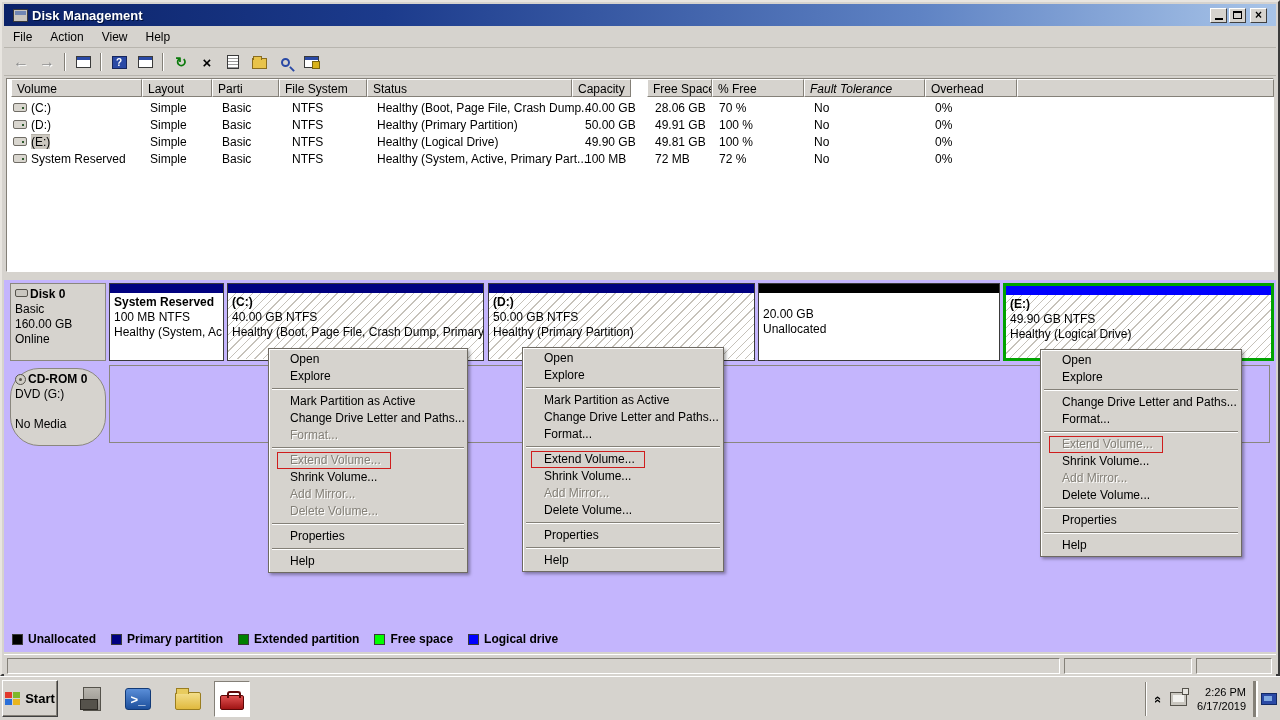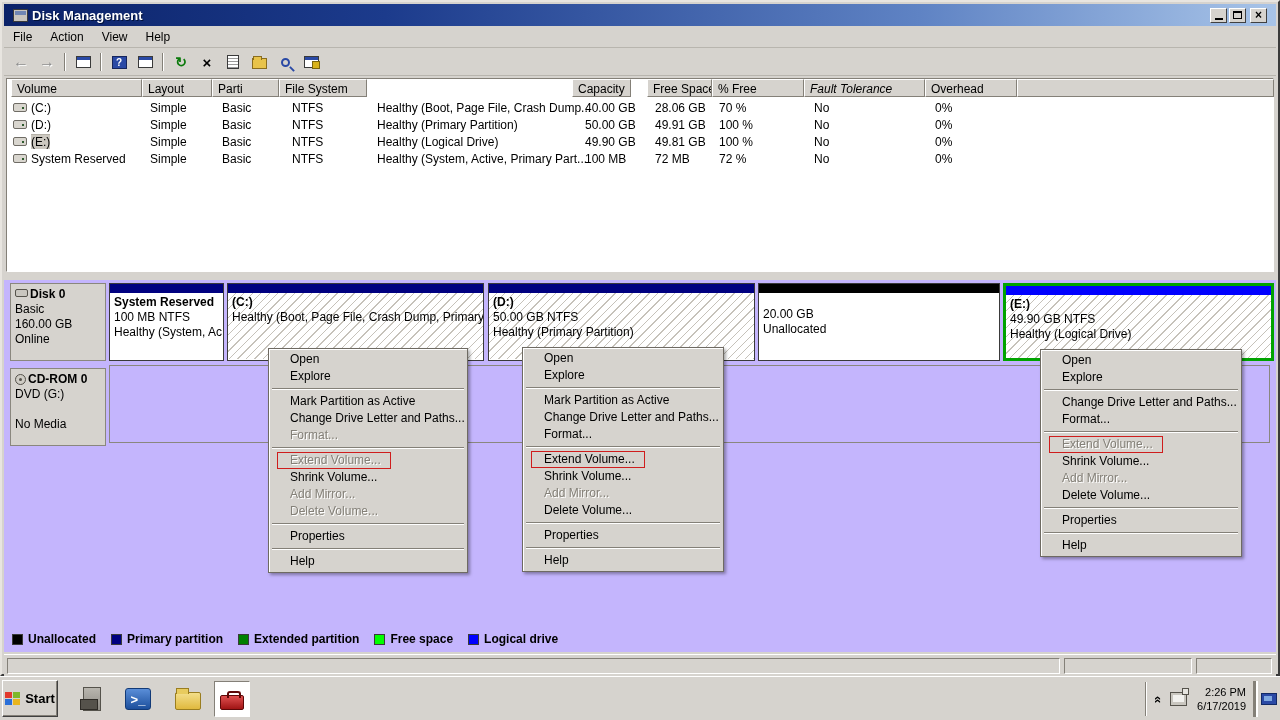--- a/index.html
+++ b/index.html
@@ -204,20 +204,21 @@
           <span class="manage-ico"></span>
         </span>
       </div>
 
     <div class="list">
       <div class="list-header" id="list-header">
           <div class="hcell" style="left: 4px; width: 131px;">Volume</div>
           <div class="hcell" style="left: 135px; width: 70px;">Layout</div>
           <div class="hcell" style="left: 205px; width: 67px;">Parti</div>
           <div class="hcell" style="left: 272px; width: 88px;">File System</div>
+          <div class="hcell" style="left: 360px; width: 205px;">Status</div>
           <div class="hcell" style="left: 565px; width: 59px;">Capacity</div>
           <div class="hcell" style="left: 640px; width: 65px;">Free Space</div>
           <div class="hcell" style="left: 705px; width: 92px;">% Free</div>
           <div class="hcell" style="left: 797px; width: 121px; font-style: italic;">Fault Tolerance</div>
           <div class="hcell" style="left: 918px; width: 92px;">Overhead</div>
           <div class="hcell" style="left: 1010px; width: 257px;"></div>
         </div>
       <div id="volume-rows">
           <div class="vrow" style="top: 20px;">
             <span class="drive-ico"></span>
@@ -289,20 +290,21 @@
             <div class="body">
               <div class="nm">System Reserved</div>
               <div>100 MB NTFS</div>
               <div>Healthy (System, Ac</div>
             </div>
           </div>
           <div class="part hatched" style="left: 118px; width: 257px;">
             <div class="bar" style="background: rgb(0, 0, 128);"></div>
             <div class="body">
               <div class="nm">(C:)</div>
+              <div>40.00 GB NTFS</div>
               <div>Healthy (Boot, Page File, Crash Dump, Primary Parti</div>
             </div>
           </div>
           <div class="part hatched" style="left: 379px; width: 267px;">
             <div class="bar" style="background: rgb(0, 0, 128);"></div>
             <div class="body">
               <div class="nm">(D:)</div>
               <div>50.00 GB NTFS</div>
               <div>Healthy (Primary Partition)</div>
             </div>
@@ -317,21 +319,21 @@
           <div class="part hatched extended" style="left: 894px; width: 271px;">
             <div class="bar" style="background: rgb(0, 0, 255);"></div>
             <div class="body">
               <div class="nm">(E:)</div>
               <div>49.90 GB NTFS</div>
               <div>Healthy (Logical Drive)</div>
             </div>
           </div>
         </div>
 
-      <div class="hdrbox" style="top:88px;">
+      <div class="hdrbox" style="top:88px;border-radius:29px;">
         <div class="hdr-name"><span class="cd-ico"></span><span>CD-ROM 0</span></div>
         <div>DVD (G:)</div>
         <div>&nbsp;</div>
         <div>No Media</div>
       </div>
       <div class="cd-strip" style="top:85px;"></div>
 
       <div class="legend" id="legend">
           <span class="leg-item">
             <span class="swatch" style="background: rgb(0, 0, 0);"></span>

